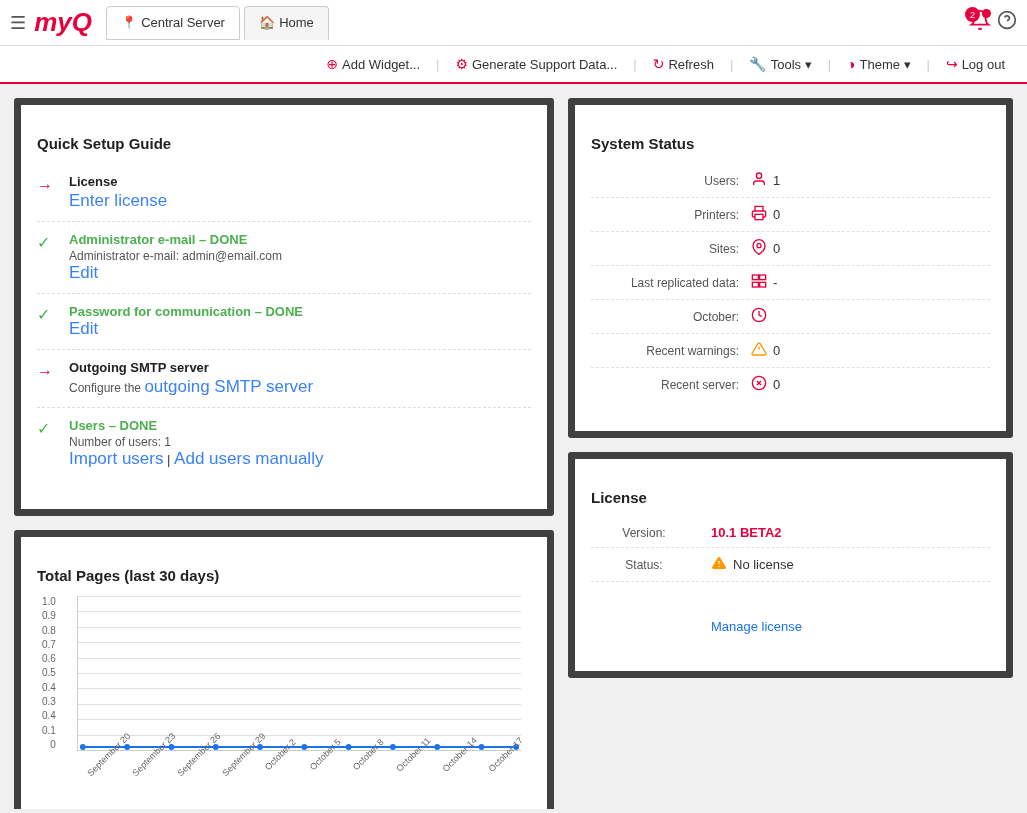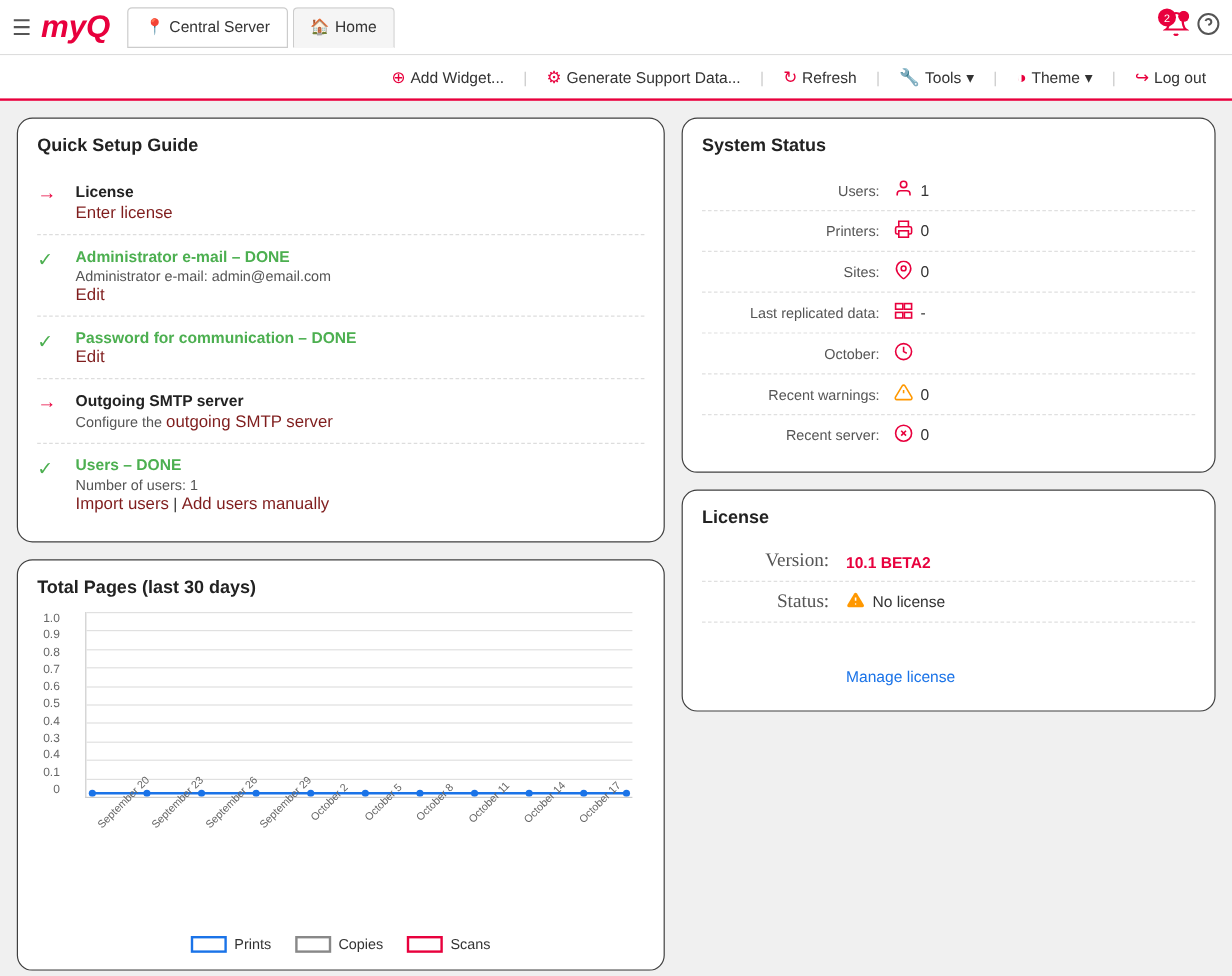--- a/index.html
+++ b/index.html
@@ -79,23 +79,23 @@
     .right-col {
       display: flex;
       flex-direction: column;
       gap: 14px;
       flex: 1;
     }
 
     
     .card {
       background: #fff;
-      border: 1px solid #404040;
-      border-radius: 13px;
-      padding: 14px 16px;
+      border: 7px solid #404040;
+      border-radius: 3px;
+      padding: 30px 16px;
     }
     .card-title {
       font-size: 15px;
       font-weight: bold;
       color: #222;
       margin-bottom: 12px;
     }
 
     
     .setup-item {
@@ -107,21 +107,21 @@
     }
     .setup-item:last-child { border-bottom: none; }
     .setup-icon { font-size: 16px; margin-top: 1px; min-width: 20px; }
     .setup-icon.arrow { color: #e8003d; }
     .setup-icon.check { color: #4caf50; }
     .setup-body {}
     .setup-title { font-size: 13px; font-weight: bold; }
     .setup-title.done { color: #4caf50; }
     .setup-title.pending { color: #222; }
     .setup-desc { font-size: 12px; color: #555; margin-top: 2px; }
-    .setup-desc a, .setup-link { color: #7f1d1d; text-decoration: none; cursor: pointer; font-size: 14px; }
+    .setup-desc a, .setup-link { color: #3b82f6; text-decoration: none; cursor: pointer; font-size: 17px; }
 
     
     .chart-card { flex: 1; }
     .chart-area {
       position: relative;
       width: 100%;
       height: 155px;
       border-left: 1px solid #ccc;
       border-bottom: 1px solid #ccc;
     }
@@ -211,25 +211,24 @@
     
     .license-row {
       display: flex;
       align-items: center;
       padding: 7px 0;
       border-bottom: 1px dashed #e0e0e0;
     }
     .license-row:last-child { border-bottom: none; }
     .license-label {
       flex: 0 0 120px;
-      text-align: right;
+      text-align: center;
       color: #555;
-      font-size: 16px;
+      font-size: 12px;
       padding-right: 14px;
-      font-family: Liberation Serif, serif;
     }
     .license-value { font-size: 13px; }
     .license-version { color: #e8003d; font-weight: bold; text-align: right; }
     .license-status-val { display: flex; align-items: center; gap: 6px; }
     .warn-icon { color: #ff9800; }
     .manage-link { color: #1a73e8; cursor: pointer; font-size: 13px; }
 
     
     .notif-badge {
       background: #e8003d;

